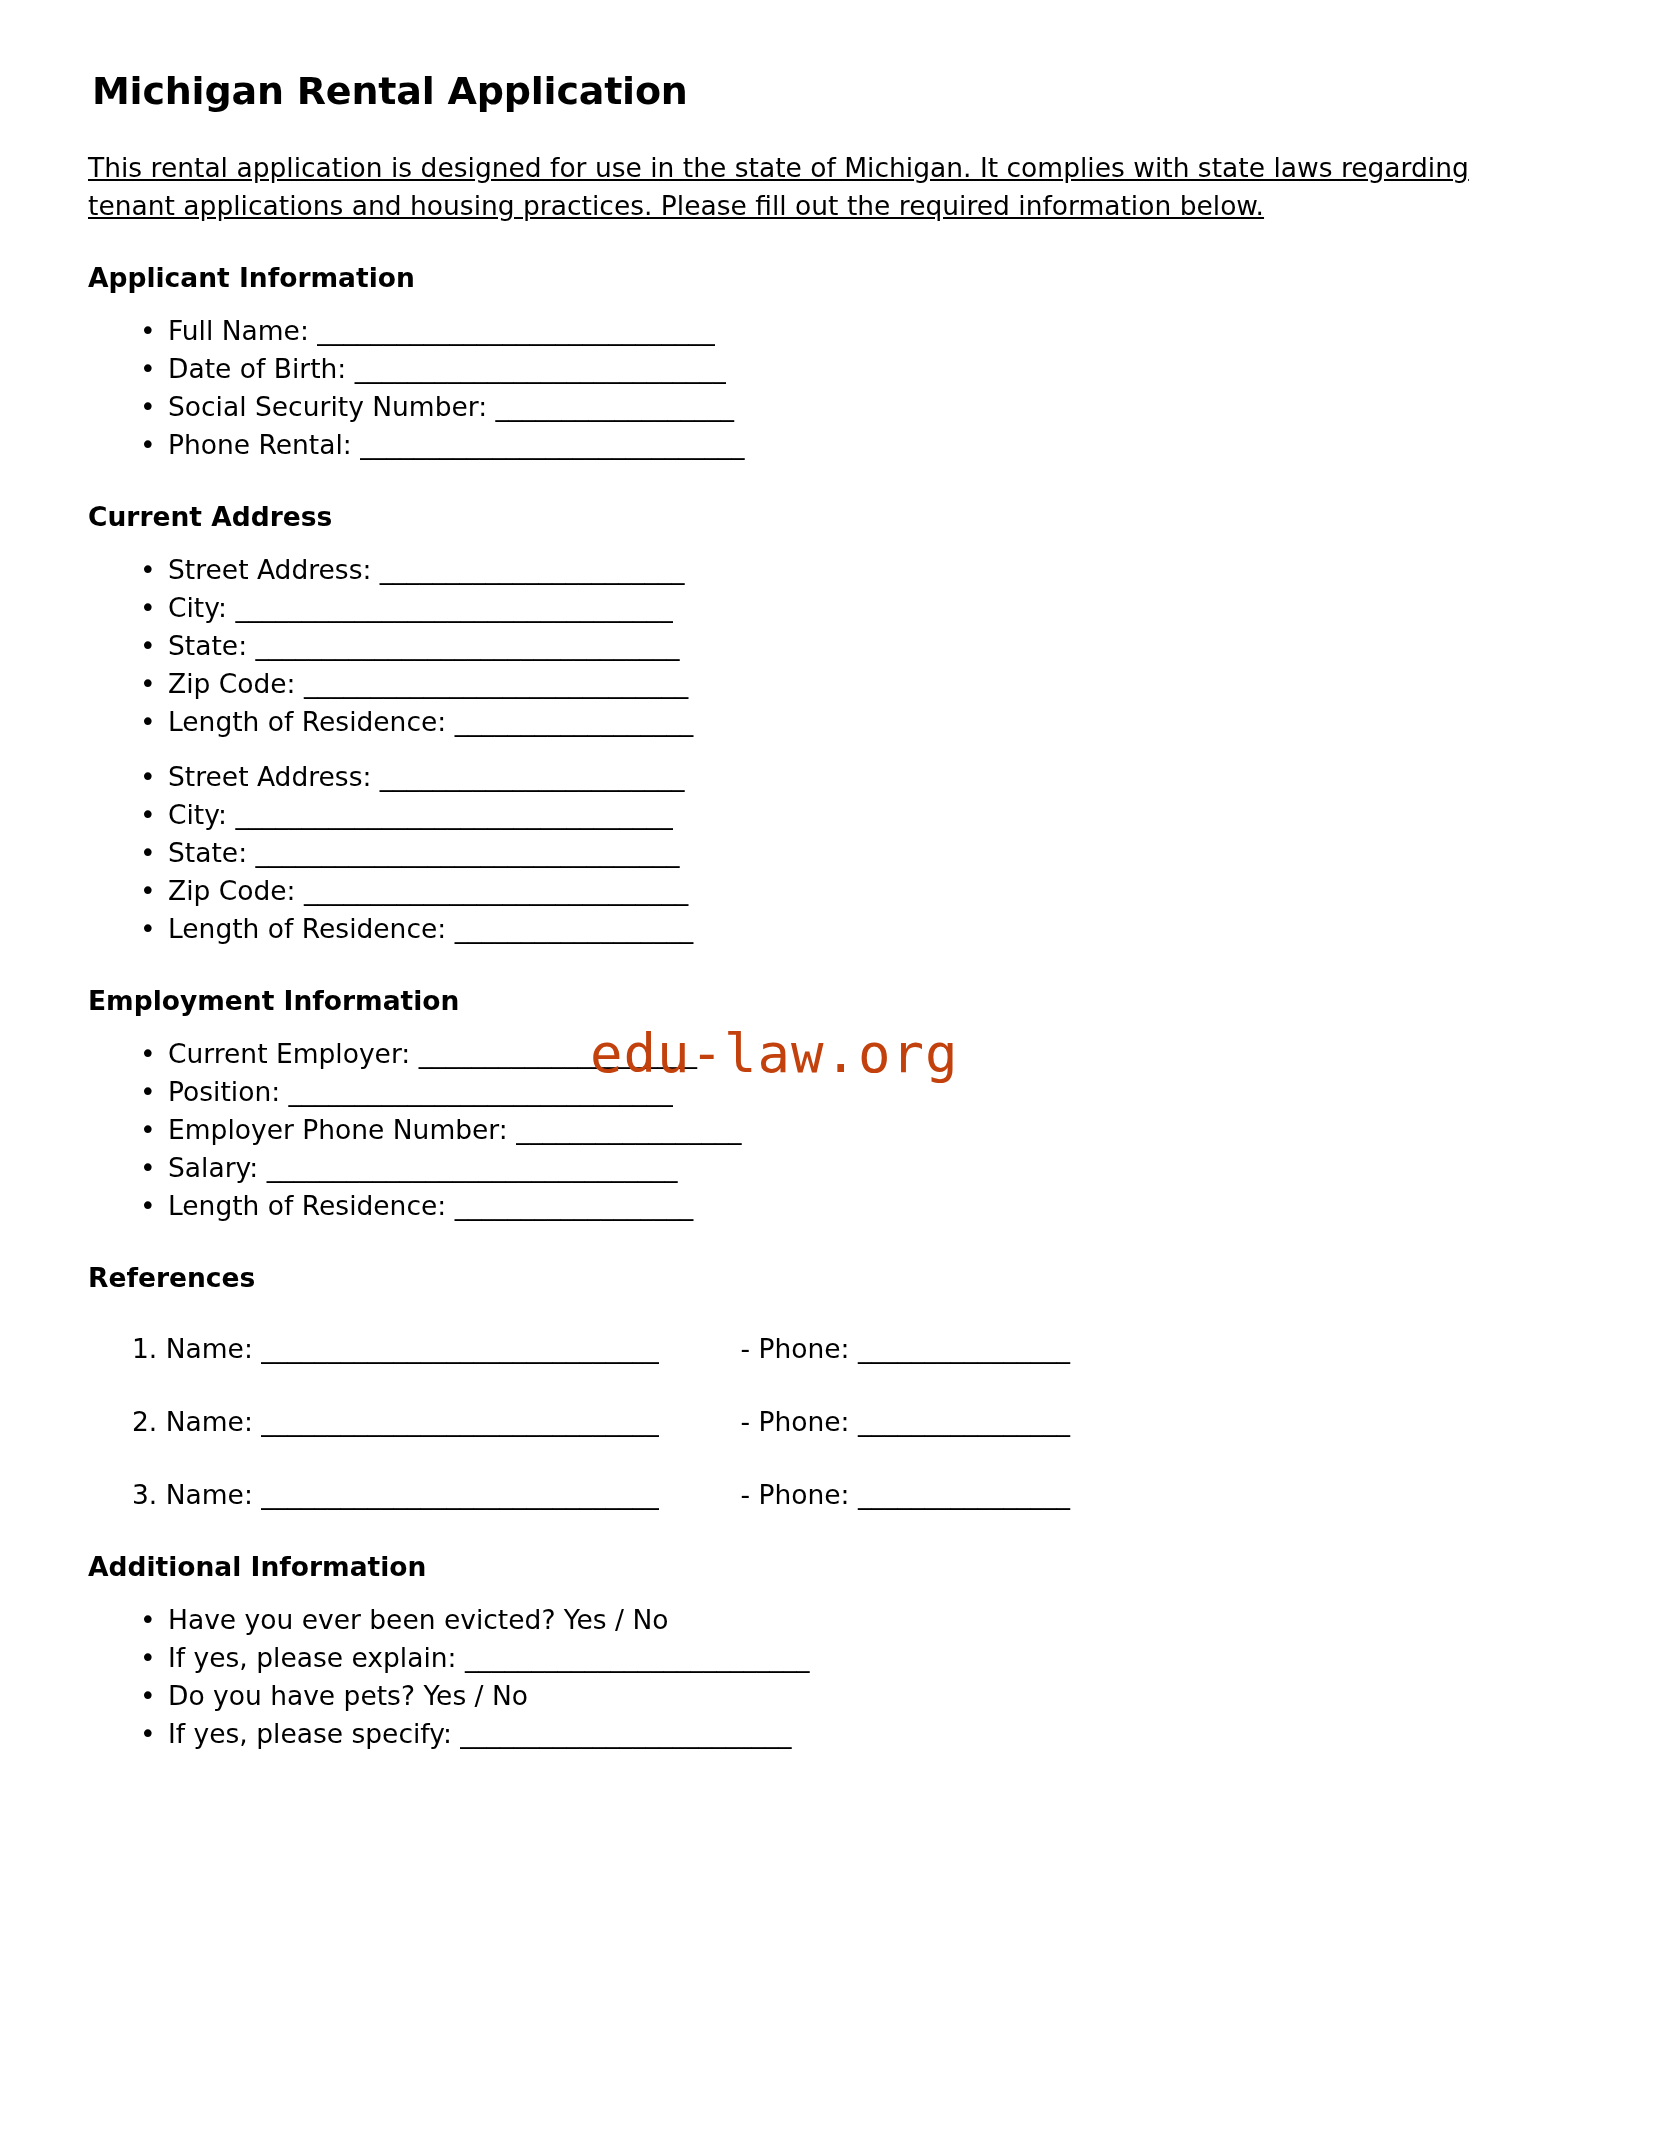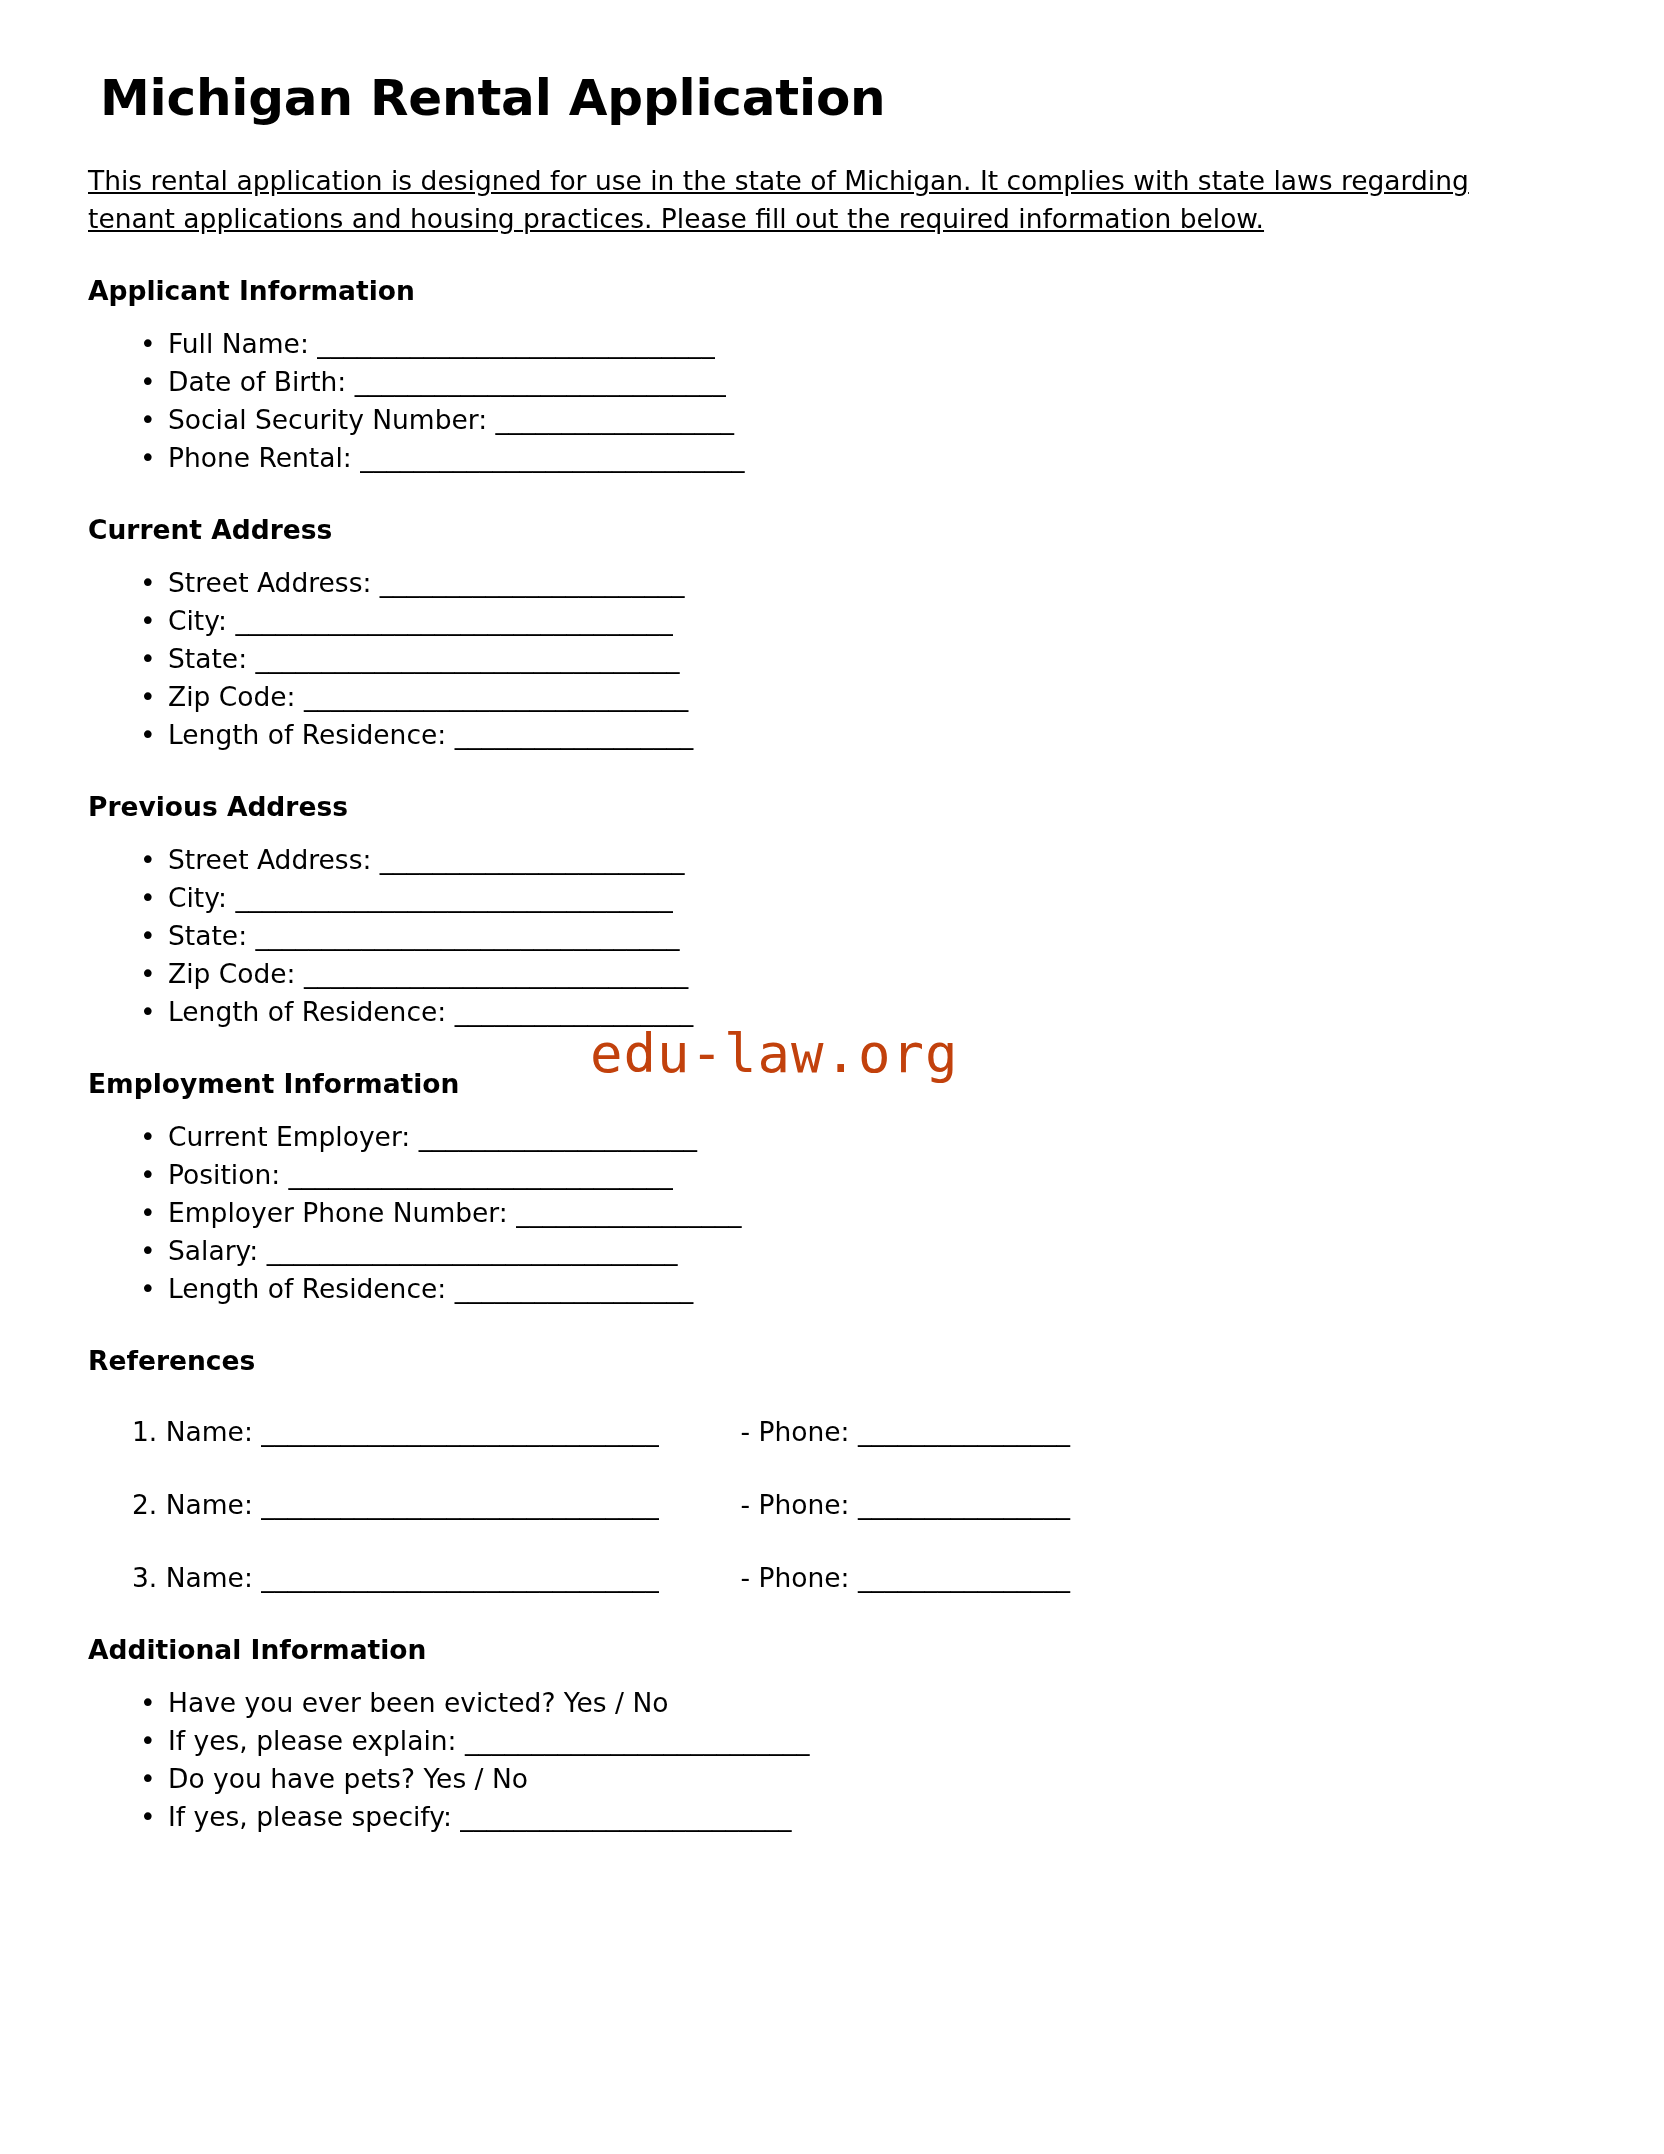--- a/index.html
+++ b/index.html
@@ -27,25 +27,25 @@
 
   .content {
     position: absolute;
     left: 88px;
     top: 70px;
     width: 1420px;
   }
 
   
   .doc-title {
-    font-size: 50px;
+    font-size: 38px;
     font-weight: bold;
     line-height: 1.12;
     letter-spacing: -0.2px;
-    margin: 0 0 0 12px;
+    margin: 0 0 0 4px;
     padding: 0;
   }
 
   
   .intro {
     font-size: 26.5px;
     line-height: 38px;
     margin: 36px 0 0 0;
     width: 1415px;
     text-align: left;
@@ -163,21 +163,20 @@
       <li>
         <span>Zip Code:</span>
         <span class="blank">_____________________________</span>
       </li>
       <li>
         <span>Length of Residence:</span>
         <span class="blank">__________________</span>
       </li>
     </ul>
 
-    <h2 class="section-heading">Previous Address</h2>
     <ul class="field-list">
       <li>
         <span>Street Address:</span>
         <span class="blank">_______________________</span>
       </li>
       <li>
         <span>City:</span>
         <span class="blank">_________________________________</span>
       </li>
       <li>

